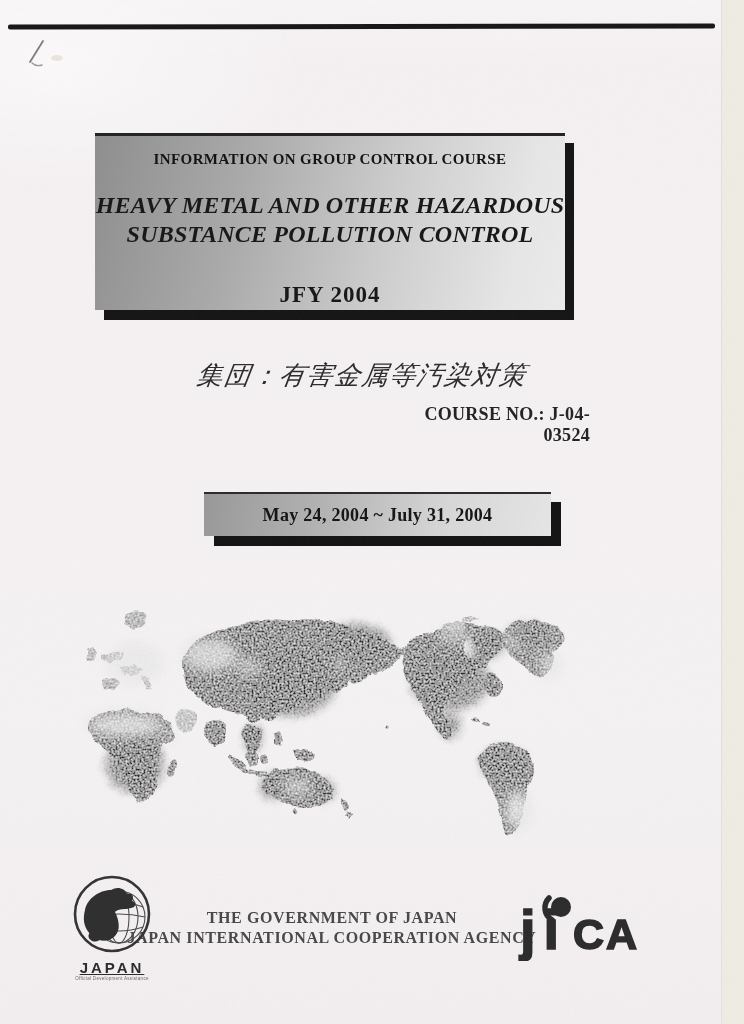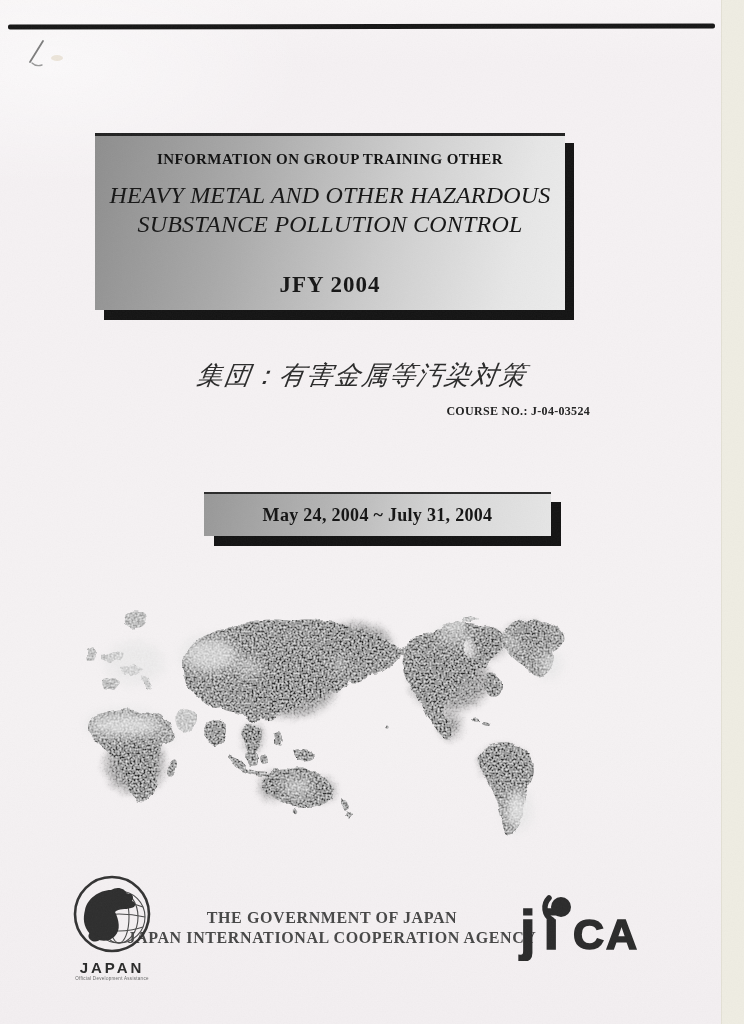--- a/index.html
+++ b/index.html
@@ -13,42 +13,42 @@
     background:radial-gradient(ellipse at 14% 30%,rgba(255,255,255,.6),rgba(255,255,255,0) 55%);}
   .topline{position:absolute;left:8px;top:24px;width:707px;height:5px;background:#161616;border-radius:2px;transform:rotate(-.1deg);}
 
   
   .banner-main{
     position:absolute;left:95px;top:133px;width:470px;height:174px;
     background:linear-gradient(103deg,#8e8e8e 0%,#a9a9a9 30%,#cecece 62%,#e7e7e7 88%,#ececec 100%);
     border-top:3px solid #222;box-shadow:9px 10px 0 #141414;text-align:center;
   }
   .banner-kicker{margin-top:15px;font-size:15px;font-weight:bold;letter-spacing:.4px;color:#111;}
-  .banner-title{margin-top:13px;font-size:24px;line-height:29px;font-weight:normal;font-style:italic;color:#161616;letter-spacing:.2px;}
+  .banner-title{margin-top:23px;font-size:24px;line-height:29px;font-weight:bold;font-style:italic;color:#161616;letter-spacing:.2px;}
   .banner-jfy{margin-top:33px;font-size:23px;font-weight:bold;color:#161616;letter-spacing:1px;}
 
   .jp-title{position:absolute;left:197px;top:358px;font-family:"DejaVu Sans",sans-serif;
     font-size:26px;font-style:italic;letter-spacing:1.5px;color:#2b2b2b;transform:skewX(-8deg);}
   .course-no{position:absolute;left:404px;top:404px;width:186px;text-align:right;
-    font-size:12px;font-weight:bold;letter-spacing:.3px;color:#222;}
+    font-size:18px;font-weight:bold;letter-spacing:.3px;color:#222;}
 
   .banner-date{
     position:absolute;left:160px;top:492px;width:347px;height:42px;
     background:linear-gradient(100deg,#989898 0%,#b4b4b4 35%,#d8d8d8 70%,#e6e6e6 100%);
     border-top:2px solid #2a2a2a;box-shadow:10px 10px 0 #131313;
     text-align:center;line-height:42px;font-size:18px;font-weight:bold;color:#141414;letter-spacing:.3px;margin-left:44px;
   }
 
   .map-wrap{position:absolute;left:50px;top:583px;width:640px;height:265px;}
 
   .footer-gov{position:absolute;left:120px;top:908px;width:424px;text-align:center;
     font-size:16px;line-height:19.5px;letter-spacing:.6px;color:#474747;font-weight:bold;}
 
   .japan-logo{position:absolute;left:62px;top:874px;width:100px;text-align:center;color:#222;}
-  .japan-logo-label{font-family:"Liberation Sans",sans-serif;font-size:15px;font-weight:bold;letter-spacing:3px;margin-top:1px;color:#2a2a2a;}
+  .japan-logo-label{font-family:"Liberation Sans",sans-serif;font-size:15px;font-weight:bold;letter-spacing:3px;margin-top:1px;color:#2a2a2a;text-decoration:underline;}
   .japan-logo-caption{font-family:"Liberation Sans",sans-serif;font-size:4.5px;letter-spacing:.3px;color:#666;margin-top:0px;}
 
   .jica-logo{position:absolute;left:516px;top:893px;width:132px;height:68px;}
 
   .pencil-mark{position:absolute;left:20px;top:36px;width:60px;height:40px;}
   .noise{position:absolute;inset:0;pointer-events:none;opacity:.045;}
 </style>
 </head>
 <body>
 
@@ -58,21 +58,21 @@
   <div class="crease-light"></div>
   <div class="topline"></div>
 
   <svg class="pencil-mark" viewBox="0 0 60 40">
     <path d="M10,26 L23,5" stroke="#7d7d7d" stroke-width="1.8" fill="none" stroke-linecap="round"></path>
     <path d="M12,27 q4,4 10,2" stroke="#9a9a9a" stroke-width="1.4" fill="none" stroke-linecap="round"></path>
     <ellipse cx="37" cy="22" rx="6" ry="3" fill="#ece5da"></ellipse>
   </svg>
 
   <div class="banner-main">
-    <div class="banner-kicker">INFORMATION ON GROUP TRAINING OTHER</div>
+    <div class="banner-kicker">INFORMATION ON GROUP CONTROL COURSE</div>
     <div class="banner-title">
       <div>HEAVY METAL AND OTHER HAZARDOUS</div>
       <div>SUBSTANCE POLLUTION CONTROL</div>
     </div>
     <div class="banner-jfy">JFY 2004</div>
   </div>
 
   <div class="jp-title">集団：有害金属等汚染対策</div>
   <div class="course-no">COURSE NO.: J-04-03524</div>
 

